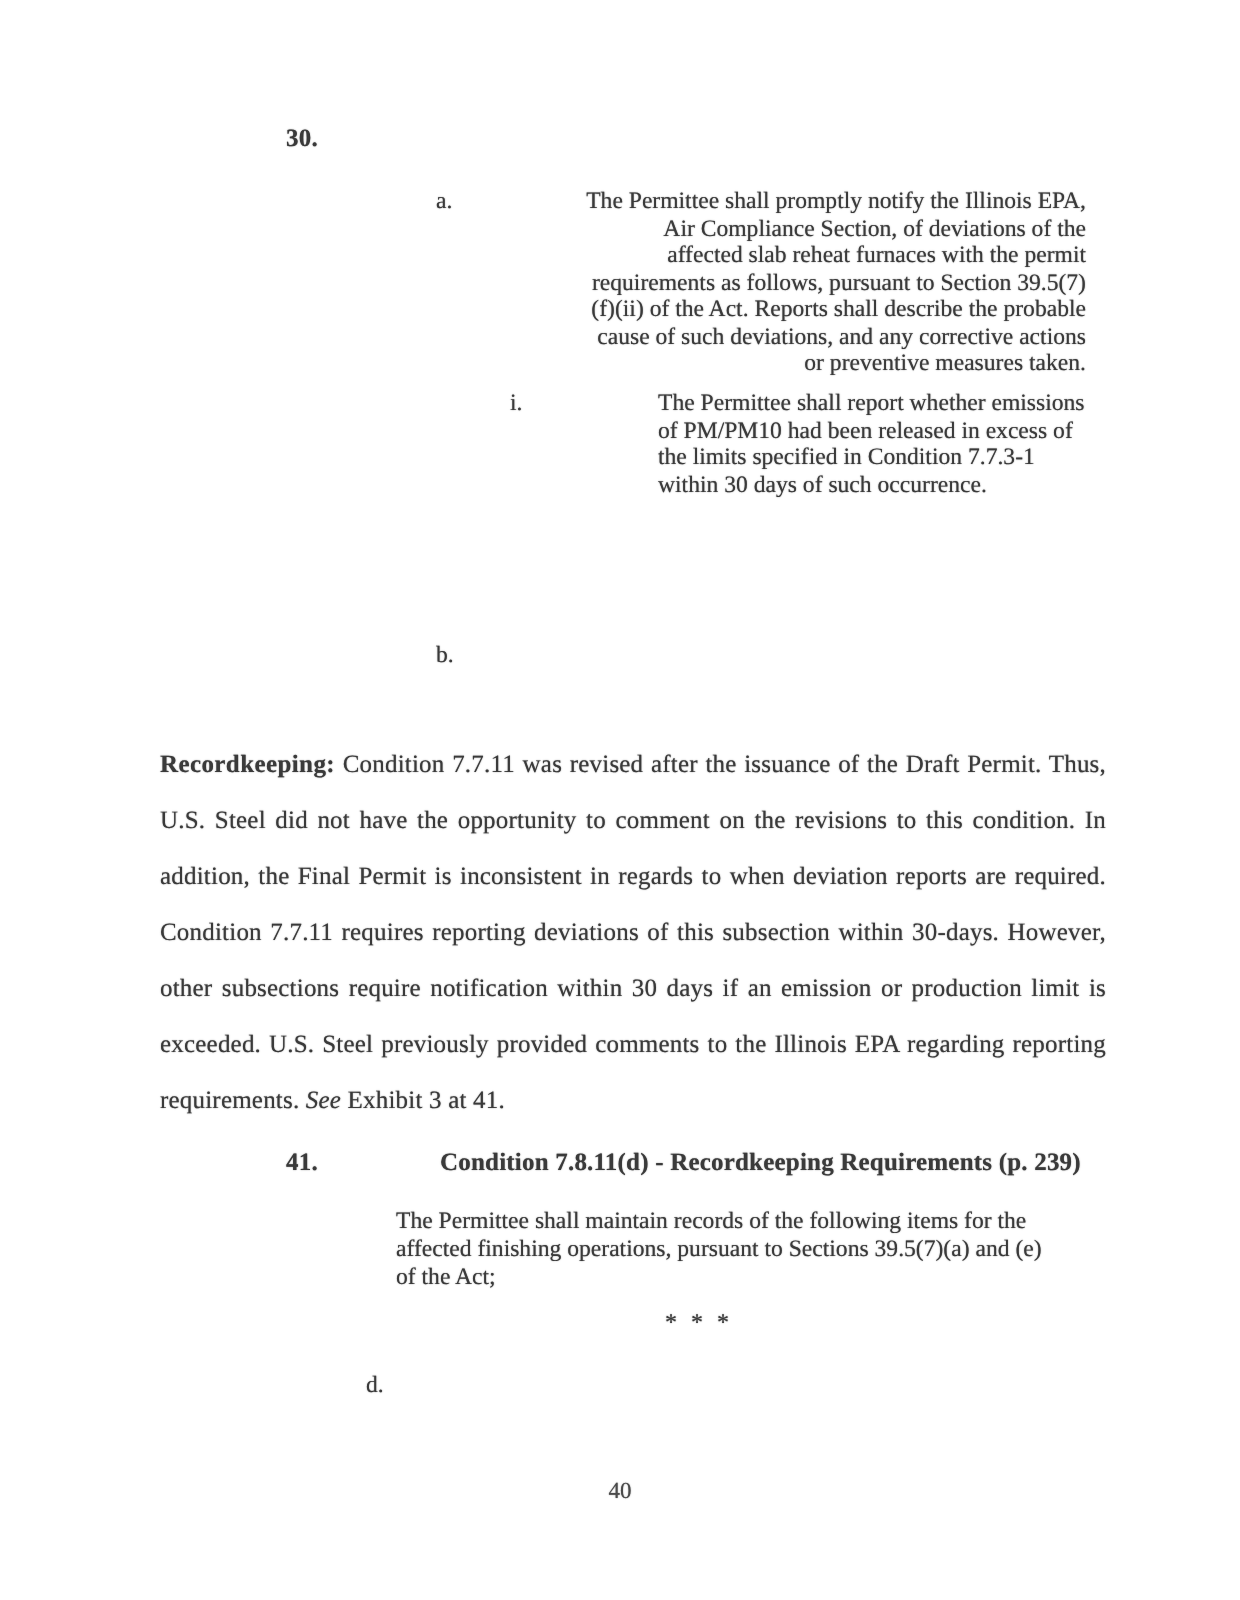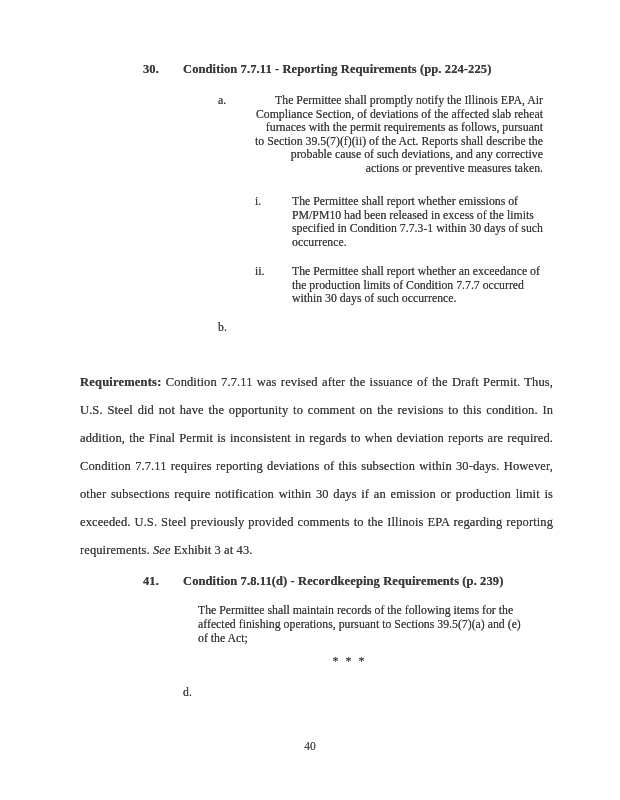--- a/index.html
+++ b/index.html
@@ -10,21 +10,21 @@
   .page {
     position: relative;
     width: 620px;
     height: 800px;
     background: #ffffff;
     font-family: "Liberation Serif", "DejaVu Serif", serif;
     color: #3a3a3a;
     overflow: hidden;
     text-shadow: 0 0 0.6px rgba(70,70,70,0.85);
   }
-  .abs { position: absolute; }
+  .abs { position: absolute; gap: 37px; }
   .sec-heading {
     display: flex;
     font-weight: bold;
     font-size: 12.5px;
     line-height: 14px;
     letter-spacing: 0.1px;
   }
   .sec-heading .sec-num { width: 40px; flex: 0 0 40px; }
   .list-item { display: flex; font-size: 11.8px; line-height: 13.5px; }
   .list-item .marker { flex: 0 0 37px; width: 37px; }
@@ -46,46 +46,41 @@
     color: #4a4a4a;
   }
 </style>
 </head>
 <body>
 
 <div class="page">
 
   <div class="abs sec-heading" style="left:143px; top:62px; width:420px;">
     <span class="sec-num">30.</span>
-    <span class="sec-title">Condition 7.7.11 - Reporting Requirements (pp. 224-225)</span>
   </div>
 
   <div class="abs list-item" style="left:218px; top:94px; width:325px;">
     <span class="marker">a.</span>
     <span class="item-text" style="width:288px;text-align:right;">The Permittee shall promptly notify the Illinois EPA, Air Compliance Section, of deviations of the affected slab reheat furnaces with the permit requirements as follows, pursuant to Section 39.5(7)(f)(ii) of the Act.  Reports shall describe the probable cause of such deviations, and any corrective actions or preventive measures taken.</span>
   </div>
 
   <div class="abs list-item" style="left:255px; top:195px; width:288px;">
     <span class="marker">i.</span>
     <span class="item-text" style="width:251px;">The Permittee shall report whether emissions of PM/PM10 had been released in excess of the limits specified in Condition 7.7.3-1 within 30 days of such occurrence.</span>
   </div>
 
-  <div class="abs list-item" style="left:255px; top:265px; width:288px;">
-    <span class="marker">ii.</span>
-    <span class="item-text" style="width:251px;">The Permittee shall report whether an exceedance of the production limits of Condition 7.7.7 occurred within 30 days of such occurrence.</span>
-  </div>
 
   <div class="abs list-item" style="left:218px; top:321px; width:325px;">
     <span class="marker">b.</span>
   </div>
 
   <div class="abs just-para" style="left:80px; top:368px; width:473px;">
-    <b>Requirements:</b>
+    <b>Recordkeeping:</b>
     <span>Condition 7.7.11 was revised after the issuance of the Draft Permit.  Thus, U.S. Steel did not have the opportunity to comment on the revisions to this condition.  In addition, the Final Permit is inconsistent in regards to when deviation reports are required.  Condition 7.7.11 requires reporting deviations of this subsection within 30-days.  However, other subsections require notification within 30 days if an emission or production limit is exceeded.  U.S. Steel previously provided comments to the Illinois EPA regarding reporting requirements.</span>
-    <i>See</i><span> Exhibit 3 at 43.</span>
+    <i>See</i><span> Exhibit 3 at 41.</span>
   </div>
 
   <div class="abs sec-heading" style="left:143px; top:574px; width:420px;">
     <span class="sec-num">41.</span>
     <span class="sec-title">Condition 7.8.11(d) - Recordkeeping Requirements (p. 239)</span>
   </div>
 
   <div class="abs intro-para" style="left:198px; top:603px; width:333px;">The Permittee shall maintain records of the following items for the affected finishing operations, pursuant to Sections 39.5(7)(a) and (e) of the Act;</div>
 
   <div class="abs stars" style="left:183px; top:654px; width:333px;">* * *</div>

